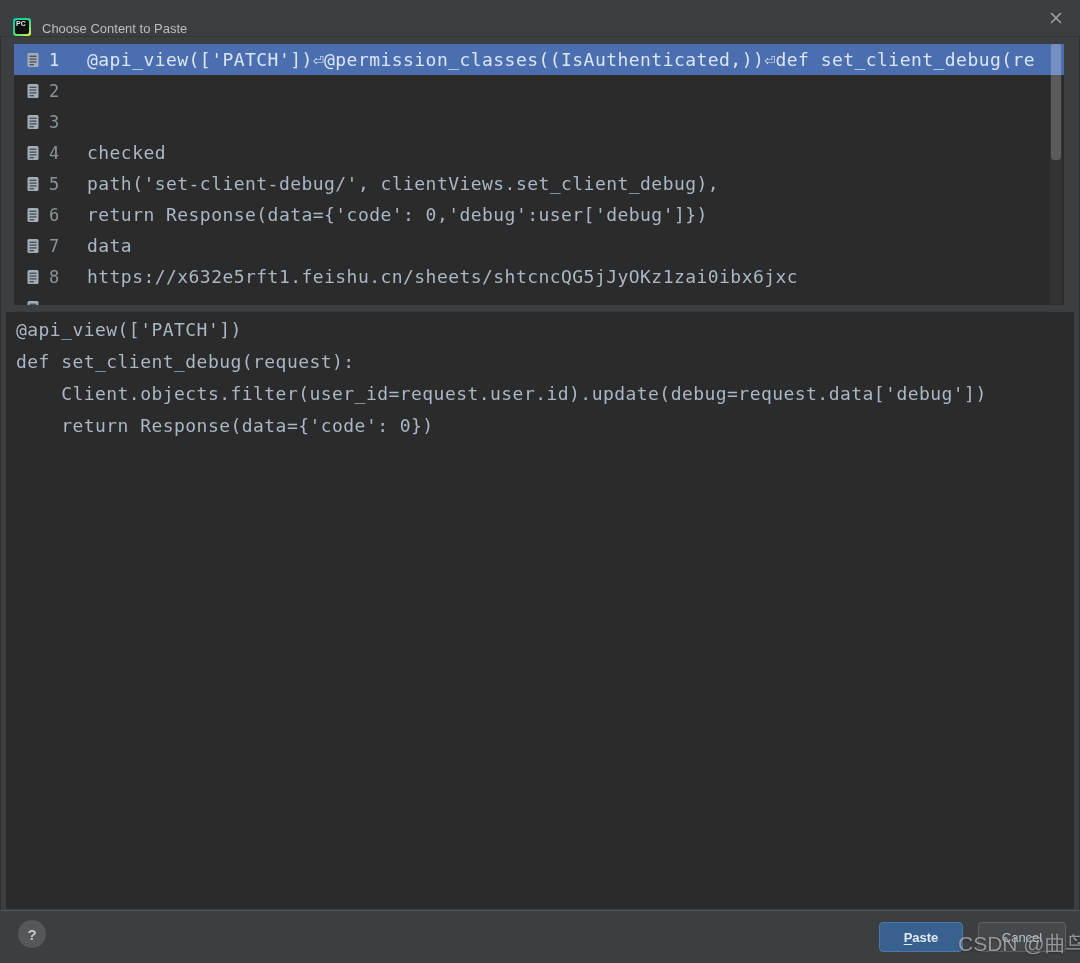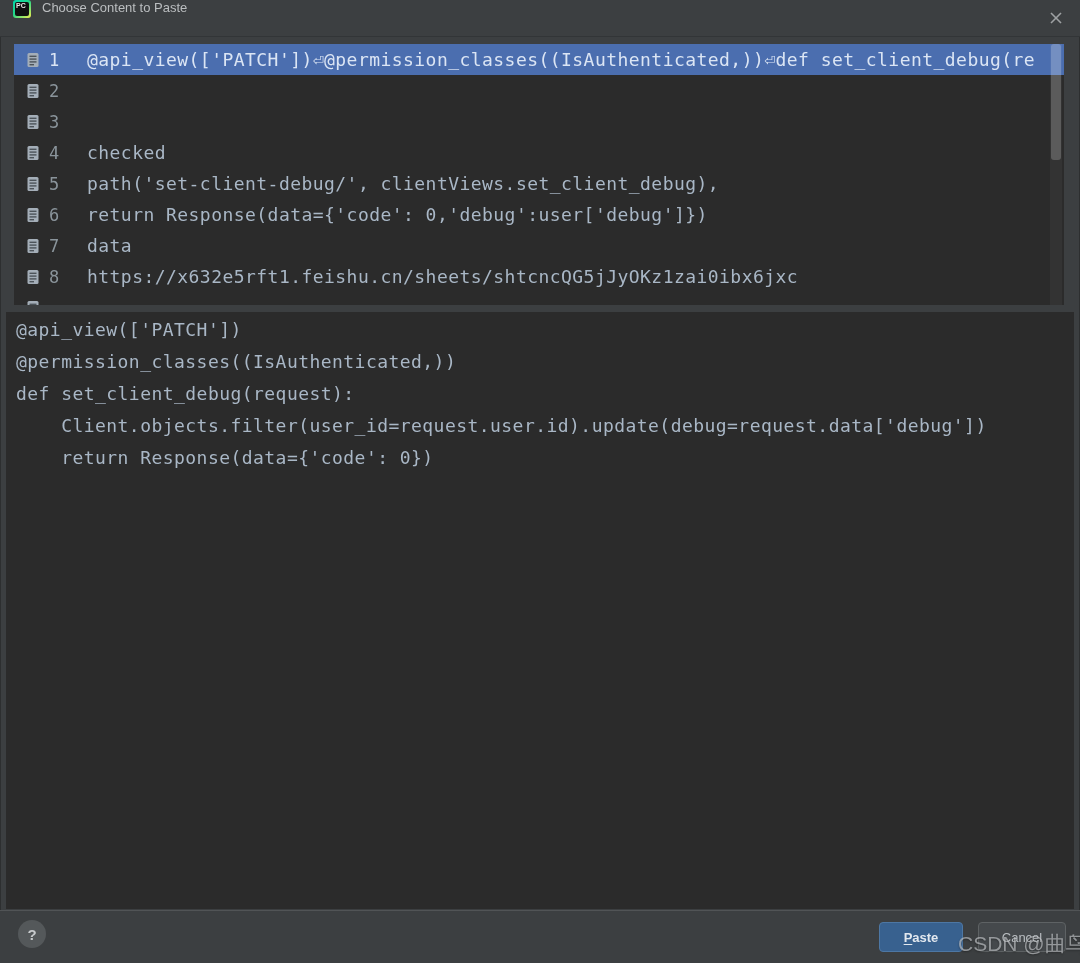--- a/index.html
+++ b/index.html
@@ -4,21 +4,21 @@
 <style>
   * { margin:0; padding:0; box-sizing:border-box; }
   html,body { width:1080px; height:963px; background:#3c3f41; overflow:hidden;
               font-family:"Liberation Sans","DejaVu Sans",sans-serif; }
   .dialog { position:relative; width:1080px; height:963px; background:#3c3f41;
             box-shadow:inset 0 0 0 1px #2d2f30; overflow:hidden; }
 
   
   .titlebar { position:absolute; left:0; top:0; width:100%; height:37px;
               background:#3c3f41; border-bottom:1px solid #323537;
-              display:flex; align-items:flex-start; }
+              display:flex; align-items:flex-end; }
   .logo { position:relative; width:18px; height:18px; margin-left:13px;
           border-radius:3px; background:linear-gradient(140deg,#00d4ac 0%,#21d789 45%,#f5ef4e 100%); }
   .logo::after { content:""; position:absolute; inset:2px; background:#101010; border-radius:2px; }
   .logo span { position:absolute; z-index:2; left:3px; top:2px; font-size:7px; font-weight:bold;
                color:#e8e8e8; letter-spacing:0; }
   .title { margin-left:11px; font-size:13px; color:#bbbec0; }
   .close-btn { position:absolute; right:14px; top:8px; width:20px; height:20px;
                display:flex; align-items:center; justify-content:center; cursor:pointer; }
 
   
@@ -189,21 +189,20 @@
         </svg>
     </div>
 
     <div class="list-scrollbar">
       <div class="scroll-thumb"></div>
     </div>
   </div>
 
   <div class="preview-panel">
     <div class="pline">@api_view(['PATCH'])</div>
-    <div class="pline">@permission_classes((IsAuthenticated,))</div>
     <div class="pline">def set_client_debug(request):</div>
     <div class="pline">    Client.objects.filter(user_id=request.user.id).update(debug=request.data['debug'])</div>
     <div class="pline">    return Response(data={'code': 0})</div>
   </div>
 
   <div class="footer">
     <div class="help-btn">
       <span>?</span>
     </div>
     <div class="btn-row">

